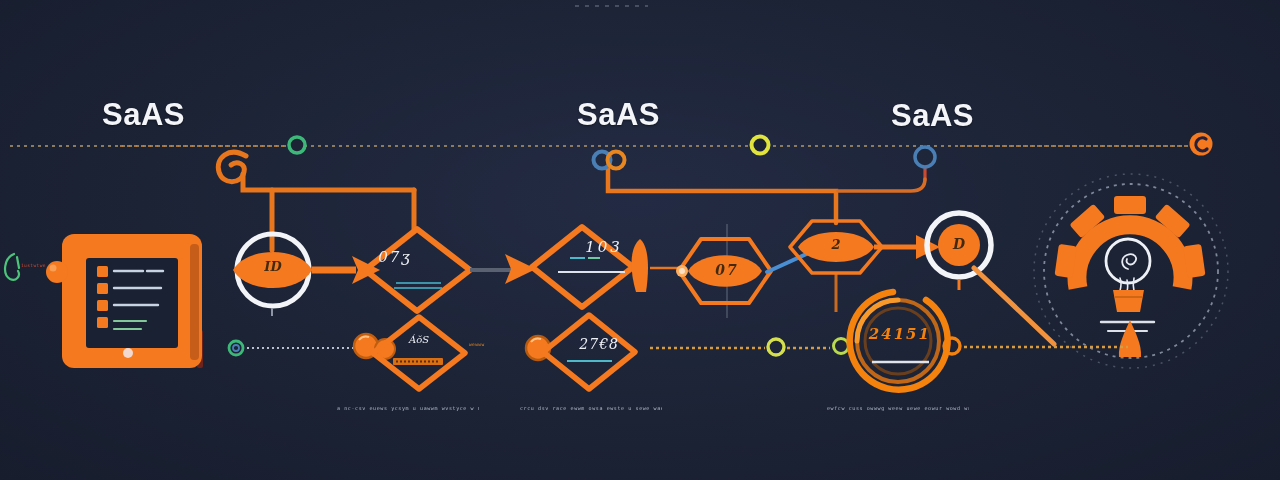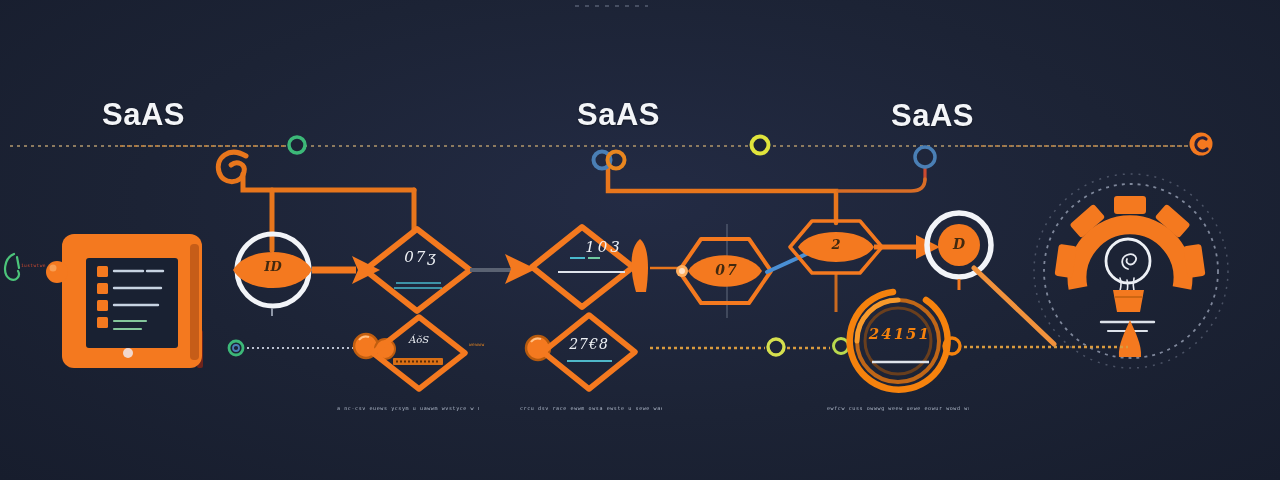--- a/index.html
+++ b/index.html
@@ -219,28 +219,28 @@
     </g>
     <circle cx="952" cy="346" r="8" fill="none" stroke="#f5820d" stroke-width="3.4"></circle>
     <line x1="964" y1="347" x2="1128" y2="347" stroke="#d99b3f" stroke-width="2.4" stroke-dasharray="3 3"></line>
   </svg>
 
   <div class="ovl title" style="left:102px;top:97px;">SaAS</div>
   <div class="ovl title" style="left:577px;top:97px;">SaAS</div>
   <div class="ovl title" style="left:891px;top:98px;">SaAS</div>
 
   <div class="ovl nodetext digit-dark" style="left:251px;top:259px;width:44px;font-size:13px;">ID</div>
-  <div class="ovl nodetext digit-light" style="left:391px;top:248px;width:60px;font-size:15px;letter-spacing:2px;">07ʒ</div>
+  <div class="ovl nodetext digit-light" style="left:365px;top:248px;width:60px;font-size:15px;letter-spacing:2px;">07ʒ</div>
   <div class="ovl nodetext digit-light" style="left:574px;top:238px;width:60px;font-size:15px;letter-spacing:3px;">103</div>
   <div class="ovl nodetext digit-dark" style="left:705px;top:262px;width:44px;font-size:14px;letter-spacing:2px;">07</div>
   <div class="ovl nodetext digit-dark" style="left:826px;top:237px;width:20px;font-size:13px;">2</div>
   <div class="ovl nodetext digit-dark" style="left:948px;top:236px;width:22px;font-size:14px;">D</div>
 
   <div class="ovl nodetext digit-light" style="left:392px;top:334px;width:54px;font-size:10px;">ÁŏS</div>
-  <div class="ovl nodetext digit-light" style="left:559px;top:336px;width:60px;font-size:14px;letter-spacing:1px;">27€8</div>
+  <div class="ovl nodetext digit-light" style="left:559px;top:336px;width:60px;font-size:14px;letter-spacing:1px;text-align:right;">27€8</div>
   <div class="ovl gaugeval" style="left:865px;top:325px;width:66px;font-size:15px;">24151</div>
 
   <div class="ovl caption" style="left:337px;top:405px;">a nc-csv euews ycsym u uawwm wvstyce w n esew crewwle um</div>
   <div class="ovl caption" style="left:520px;top:405px;">crcu dsv race ewwm owsa ewste u sewe waeew uewar usoewd</div>
   <div class="ovl caption" style="left:827px;top:405px;">ewfcw cuss owwwg weew uewe eowur wowd wrctd ewce wum</div>
 
   <div class="ovl micro" style="left:21px;top:263px;color:#cc4a30;">1ustwtwe</div>
   <div class="ovl micro" style="left:469px;top:342px;color:#e8861f;">wewww</div>
 </div>
 

